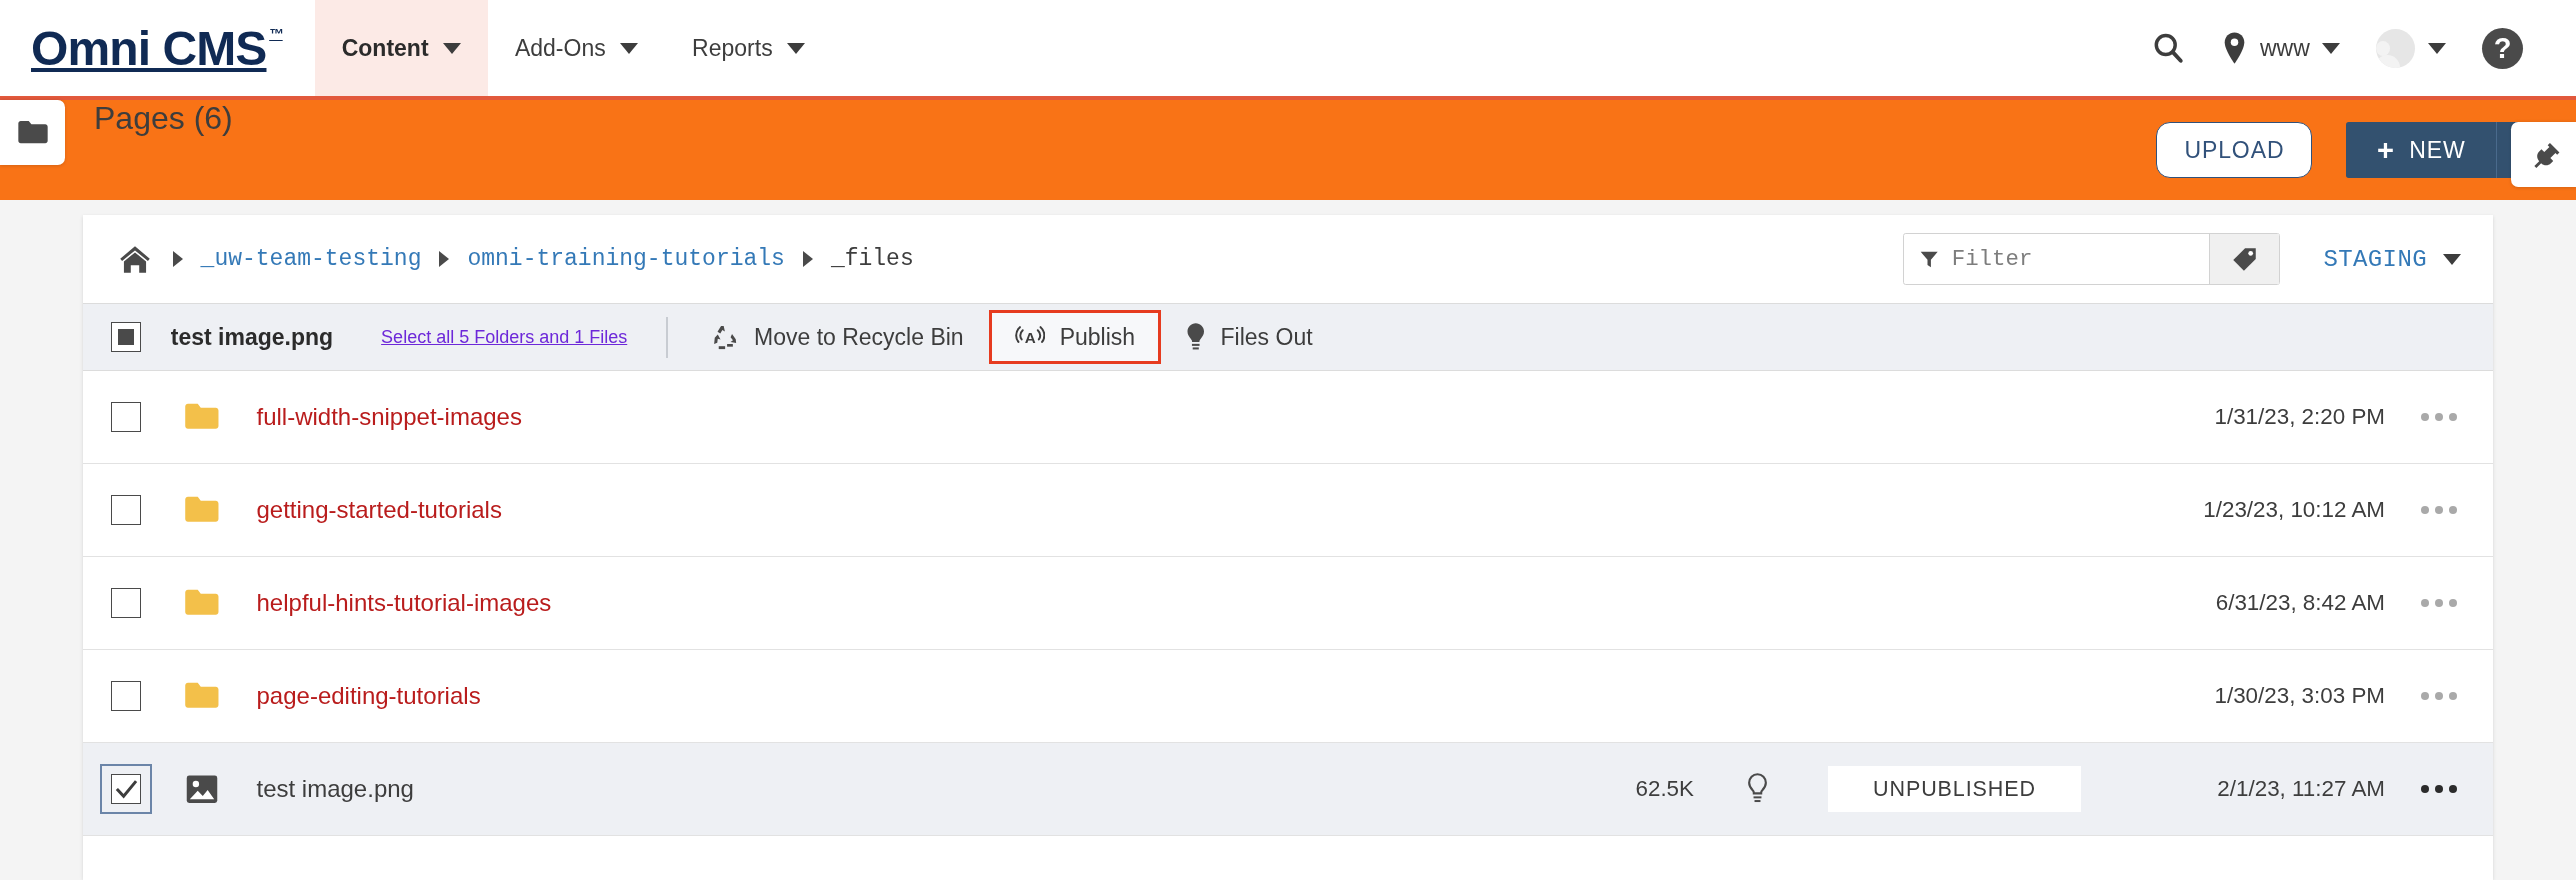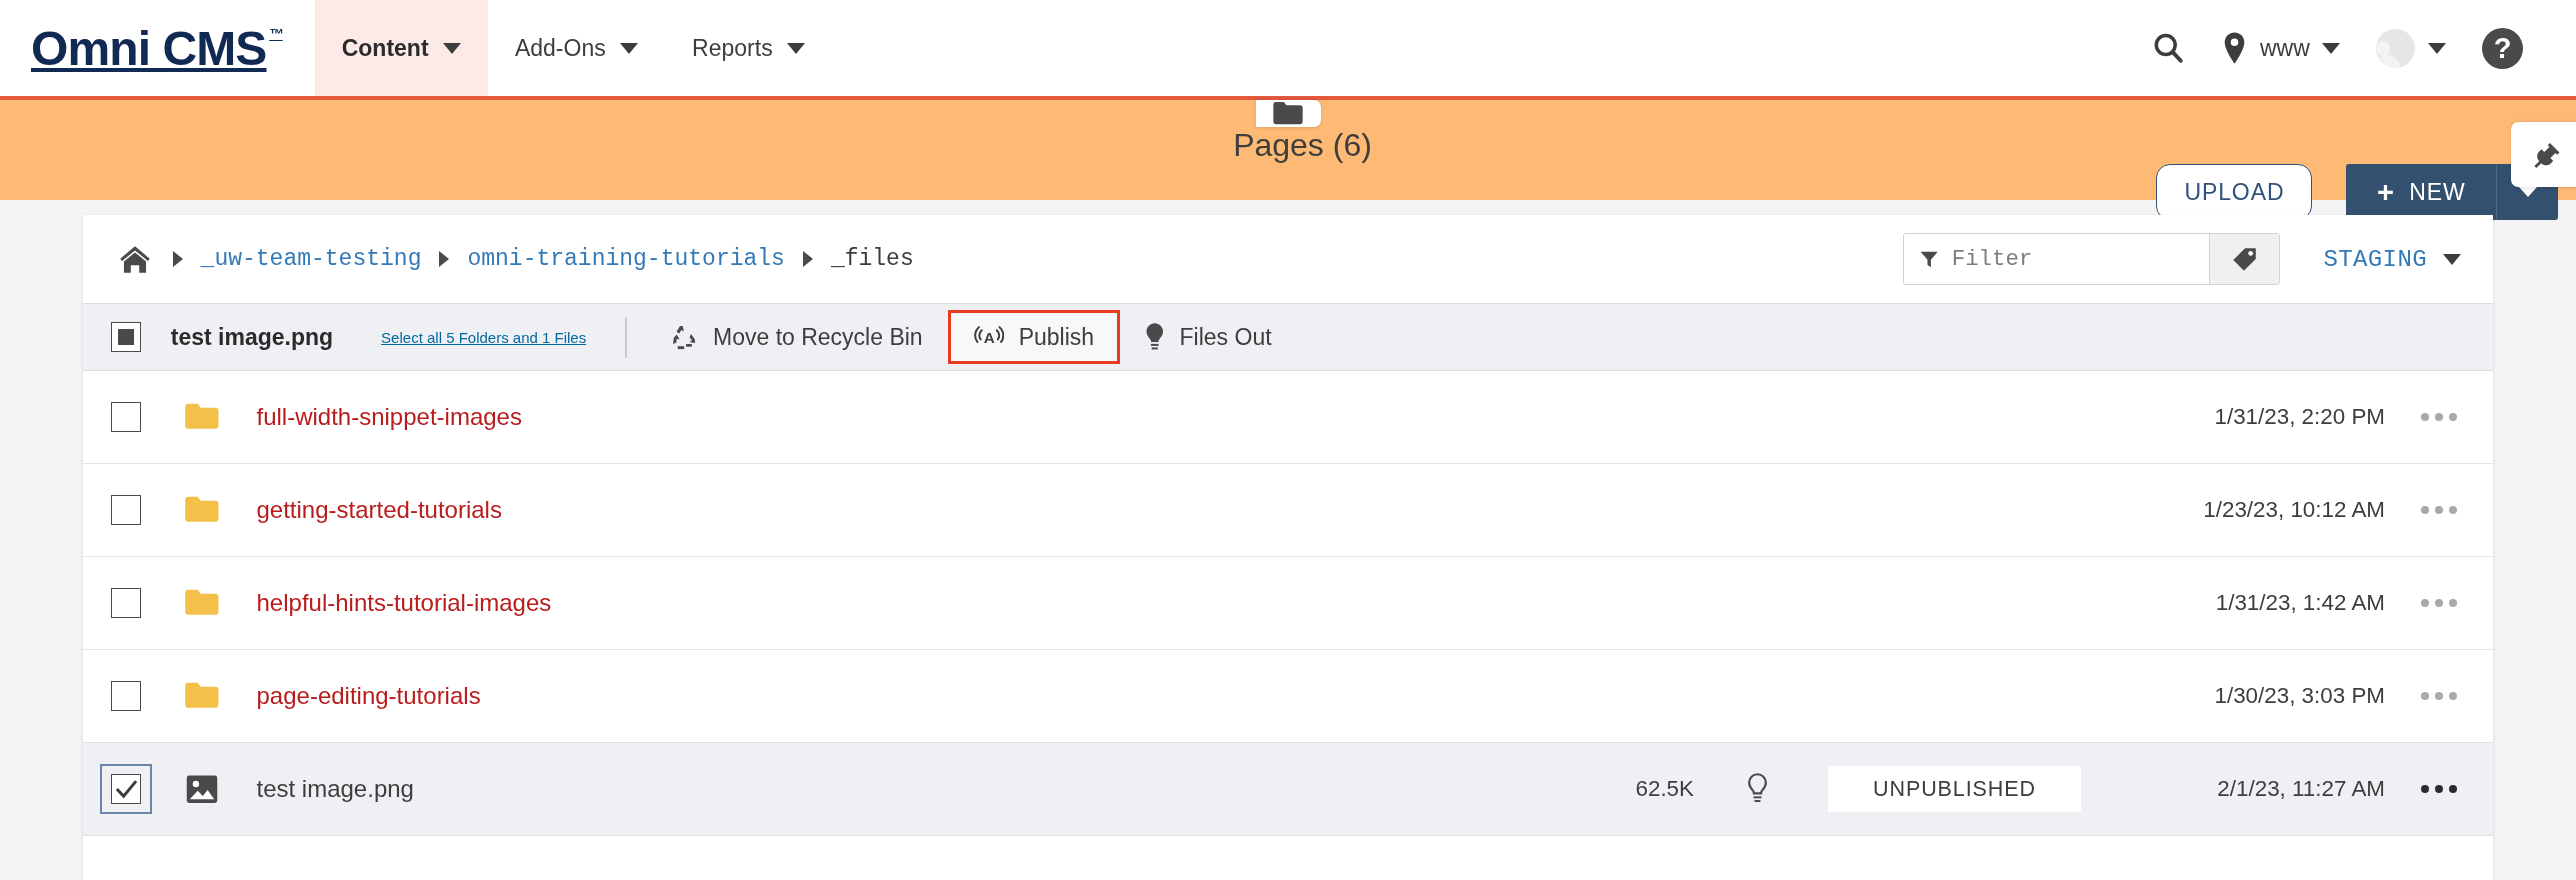--- a/index.html
+++ b/index.html
@@ -97,24 +97,22 @@
     width: 41px; height: 41px; border-radius: 50%;
     background: #4a4a4a; color: #fff;
     display: flex; align-items: center; justify-content: center;
     font-size: 29px; font-weight: bold; cursor: pointer;
   }
 
   
   .pagehdr {
     height: 100px;
     display: flex;
-    align-items: center;
     position: relative;
-    background: #fdba74;
-    flex-direction: column;
+    background: #f97316;
   }
   .folder-tab {
     width: 65px; height: 65px;
     background: #fff;
     border-radius: 0 7.2px 7.2px 0;
     display: flex; align-items: center; justify-content: center;
     box-shadow: 0 0.9px 3.6px rgba(0,0,0,0.14);
     margin-left: 0;
   }
   .page-title {
@@ -293,22 +291,22 @@
   }
   .cb .inner { width: 16px; height: 16px; background: #4a4a4a; }
   .sel-name {
     font-size: 23px;
     font-weight: bold;
     color: #2b2b2b;
     margin-left: 1.8px;
   }
   .sel-all {
     margin-left: 48px;
-    font-size: 15px;
-    color: #0369a1;
+    font-size: 18px;
+    color: #6d28d9;
     text-decoration: underline;
     cursor: pointer;
   }
   .vsep {
     width: 1.8px;
     height: 41px;
     background: #c8ccd2;
     margin: 0 39px;
   }
   .act {
@@ -611,21 +609,21 @@
     </div>
     <div class="typeicon">
       <svg width="38" height="30.5" viewBox="0 0 24 20">
         <path d="M1 3c0-1 .8-1.8 1.8-1.8h6.4l2 2.5H21c1 0 1.8.8 1.8 1.8v10.3c0 1-.8 1.8-1.8 1.8H2.8c-1 0-1.8-.8-1.8-1.8V3z" fill="#f3c04a"></path>
       </svg>
     </div>
     <a class="rowname">helpful-hints-tutorial-images</a>
     <div class="rowsize"></div>
     <div class="bulbcell"></div>
     <div class="statuscell"></div>
-    <div class="datecell">1/31/23, 1:42 AM</div>
+    <div class="datecell">6/31/23, 8:42 AM</div>
     <div class="dotscell">
       <span class="dots">
           <i></i>
           <i></i>
           <i></i>
         </span>
     </div>
   </div>
 
   <div class="row">

